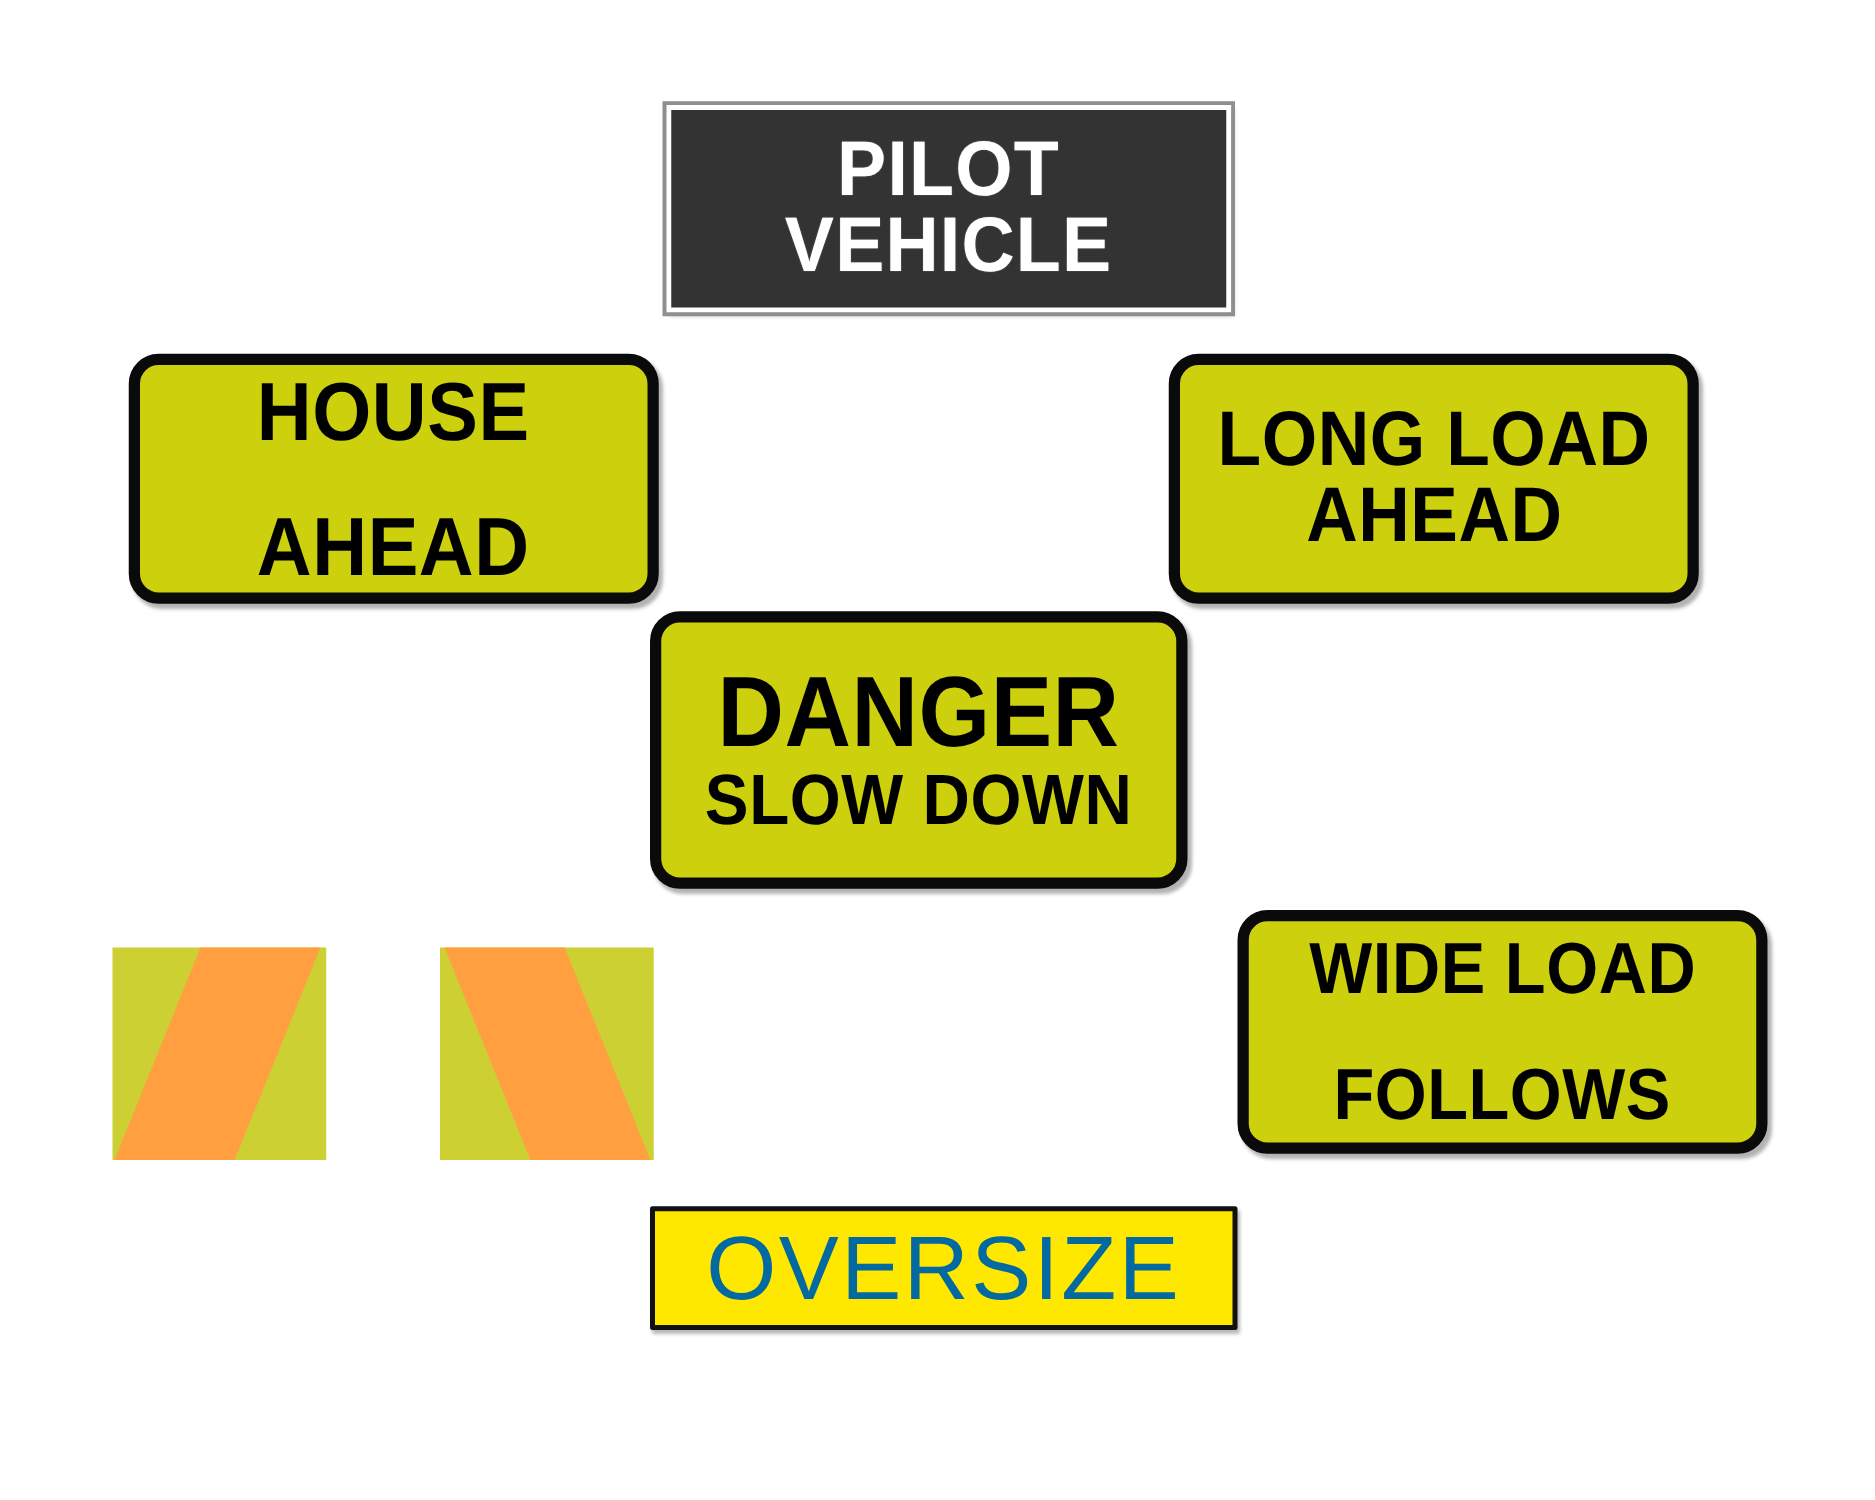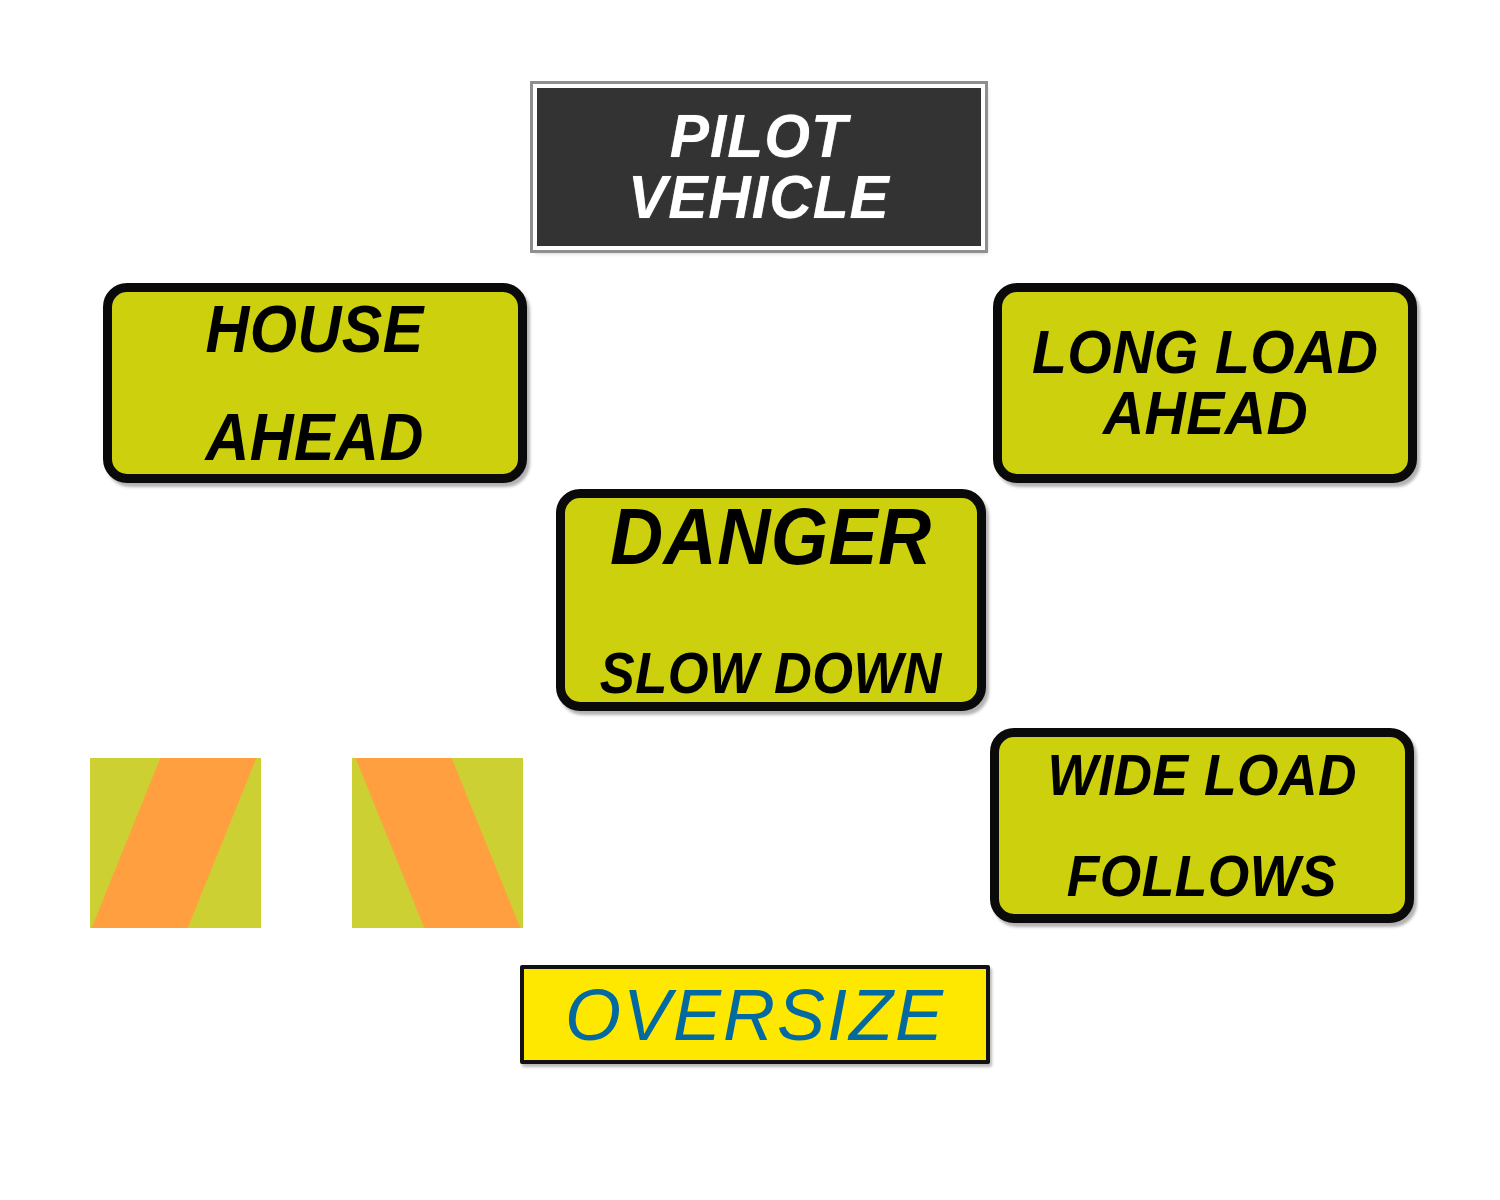--- a/index.html
+++ b/index.html
@@ -14,21 +14,20 @@
     overflow: hidden;
     font-family: "Liberation Sans", sans-serif;
   }
 
   .stage {
     position: absolute;
     left: 0; top: 0;
     width: 1500px;
     height: 1040px;
     background: #ffffff;
-    font-style: italic;
   }
 
   
   .sign {
     position: absolute;
     box-sizing: border-box;
     background: #cdd00c;
     border: 9px solid #0a0a0a;
     border-radius: 24px;
     display: flex;
@@ -82,34 +81,33 @@
     left: 103px;
     top: 283px;
     width: 424px;
     height: 200px;
     gap: 43px;
   }
   #house-ahead-sign .line { font-size: 66px; }
 
   
   #long-load-ahead-sign {
-    left: 993px;
+    left: 935px;
     top: 283px;
     width: 424px;
     height: 200px;
   }
   #long-load-ahead-sign .line { font-size: 62px; }
 
   
   #danger-slow-down-sign {
-    left: 556px;
+    left: 520px;
     top: 489px;
     width: 430px;
     height: 222px;
-    justify-content: space-between;
   }
   #danger-slow-down-sign .line-major { font-size: 80px; margin-bottom: 4px; }
   #danger-slow-down-sign .line-minor { font-size: 57px; }
 
   
   #wide-load-follows-sign {
     left: 990px;
     top: 728px;
     width: 424px;
     height: 195px;

